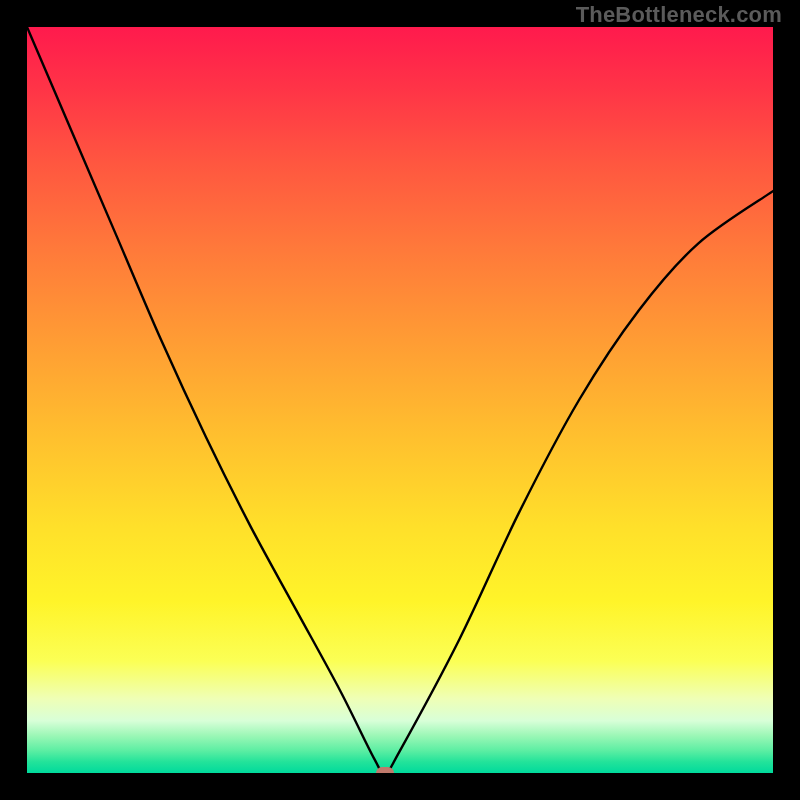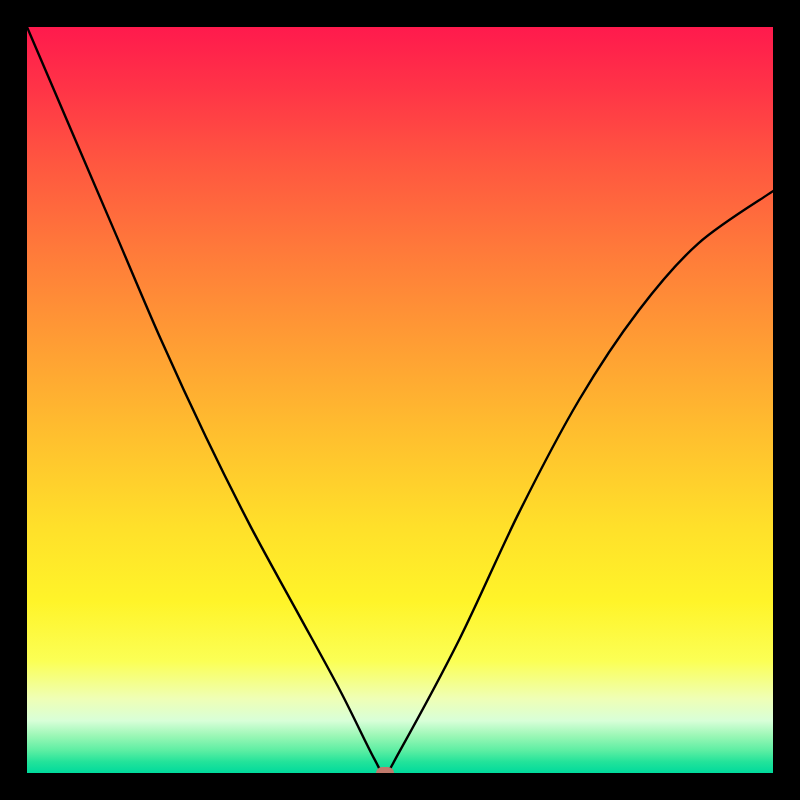--- a/index.html
+++ b/index.html
@@ -67,20 +67,21 @@
     height: 12px;
     border-radius: 6px;
     background: #c07a6c;
     transform: translate(-50%, -50%);
   }
 </style>
 </head>
 <body>
 
 <div class="outer">
+  <div class="attribution">TheBottleneck.com</div>
 
   <div class="plot">
     <div class="gradient"></div>
 
     <svg class="curve" viewBox="0 0 746 746" preserveAspectRatio="none">
       <path id="curve-path" d="M 0 0 C 7.46 17.406666666666677, 29.839999999999996 69.62666666666672, 44.76 104.44000000000005 C 59.68 139.2533333333334, 74.6 174.06666666666666, 89.52 208.88 C 104.44 243.69333333333333, 119.36 279.75000000000006, 134.28 313.32000000000005 C 149.2 346.89000000000004, 164.12 379.2166666666667, 179.04 410.3 C 193.95999999999998 441.3833333333333, 208.88 471.22333333333336, 223.79999999999998 499.82 C 238.71999999999997 528.4166666666666, 253.64 554.5266666666666, 268.56 581.88 C 283.48 609.2333333333333, 300.265 639.0733333333334, 313.32 663.94 C 326.375 688.8066666666667, 339.43000000000006 717.4033333333334, 346.89000000000004 731.08 C 354.35 744.7566666666667, 353.72833333333335 747.2433333333333, 358.08 746 C 362.4316666666666 744.7566666666667, 360.56666666666666 746, 373 723.62 C 385.43333333333334 701.24, 412.78666666666663 651.5066666666667, 432.67999999999995 611.72 C 452.57333333333327 571.9333333333334, 472.4666666666667 524.6866666666667, 492.36 484.90000000000003 C 512.2533333333333 445.11333333333334, 532.1466666666666 406.57, 552.04 373 C 571.9333333333333 339.43, 591.8266666666666 309.59000000000003, 611.7199999999999 283.48 C 631.6133333333332 257.37, 649.02 236.23333333333338, 671.4 216.34000000000003 C 693.78 196.4466666666667, 733.5666666666666 172.82333333333335, 746 164.12" fill="none" stroke="#000" stroke-width="2.4" stroke-linejoin="round" stroke-linecap="round"></path>
     </svg>
 
     <div id="marker" class="marker" style="left: 358.08px; top: 746px;"></div>
   </div>

